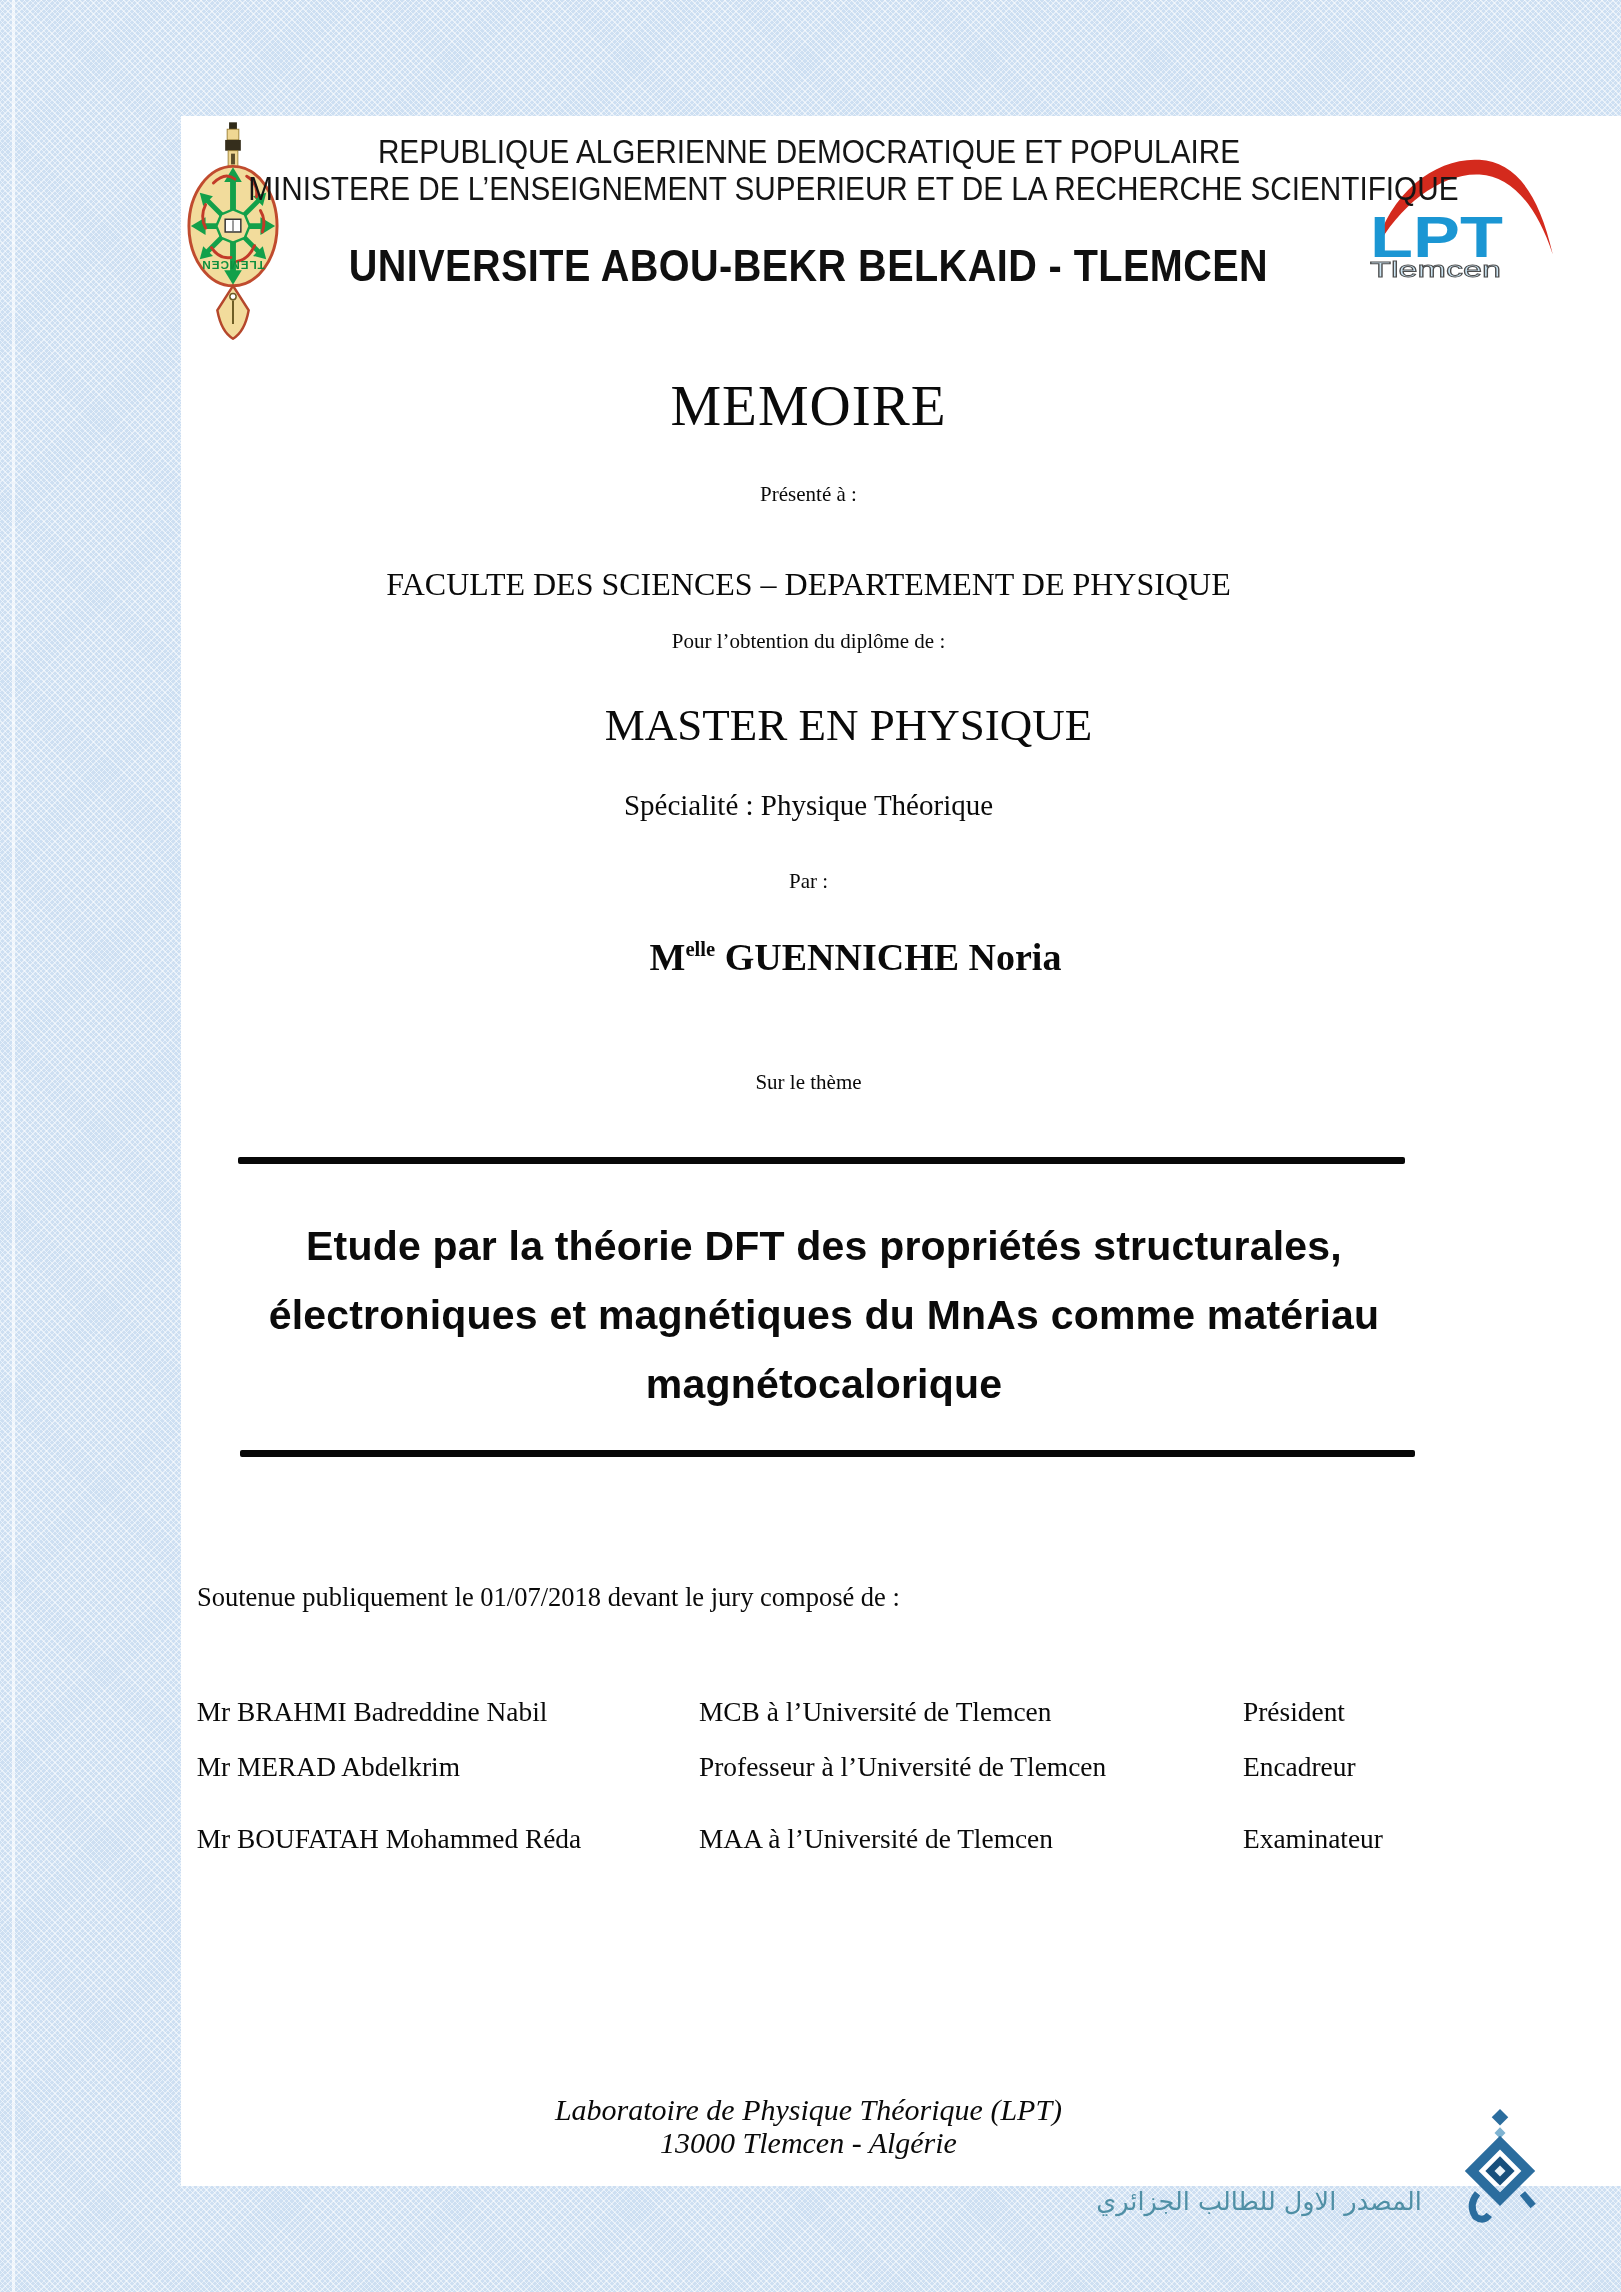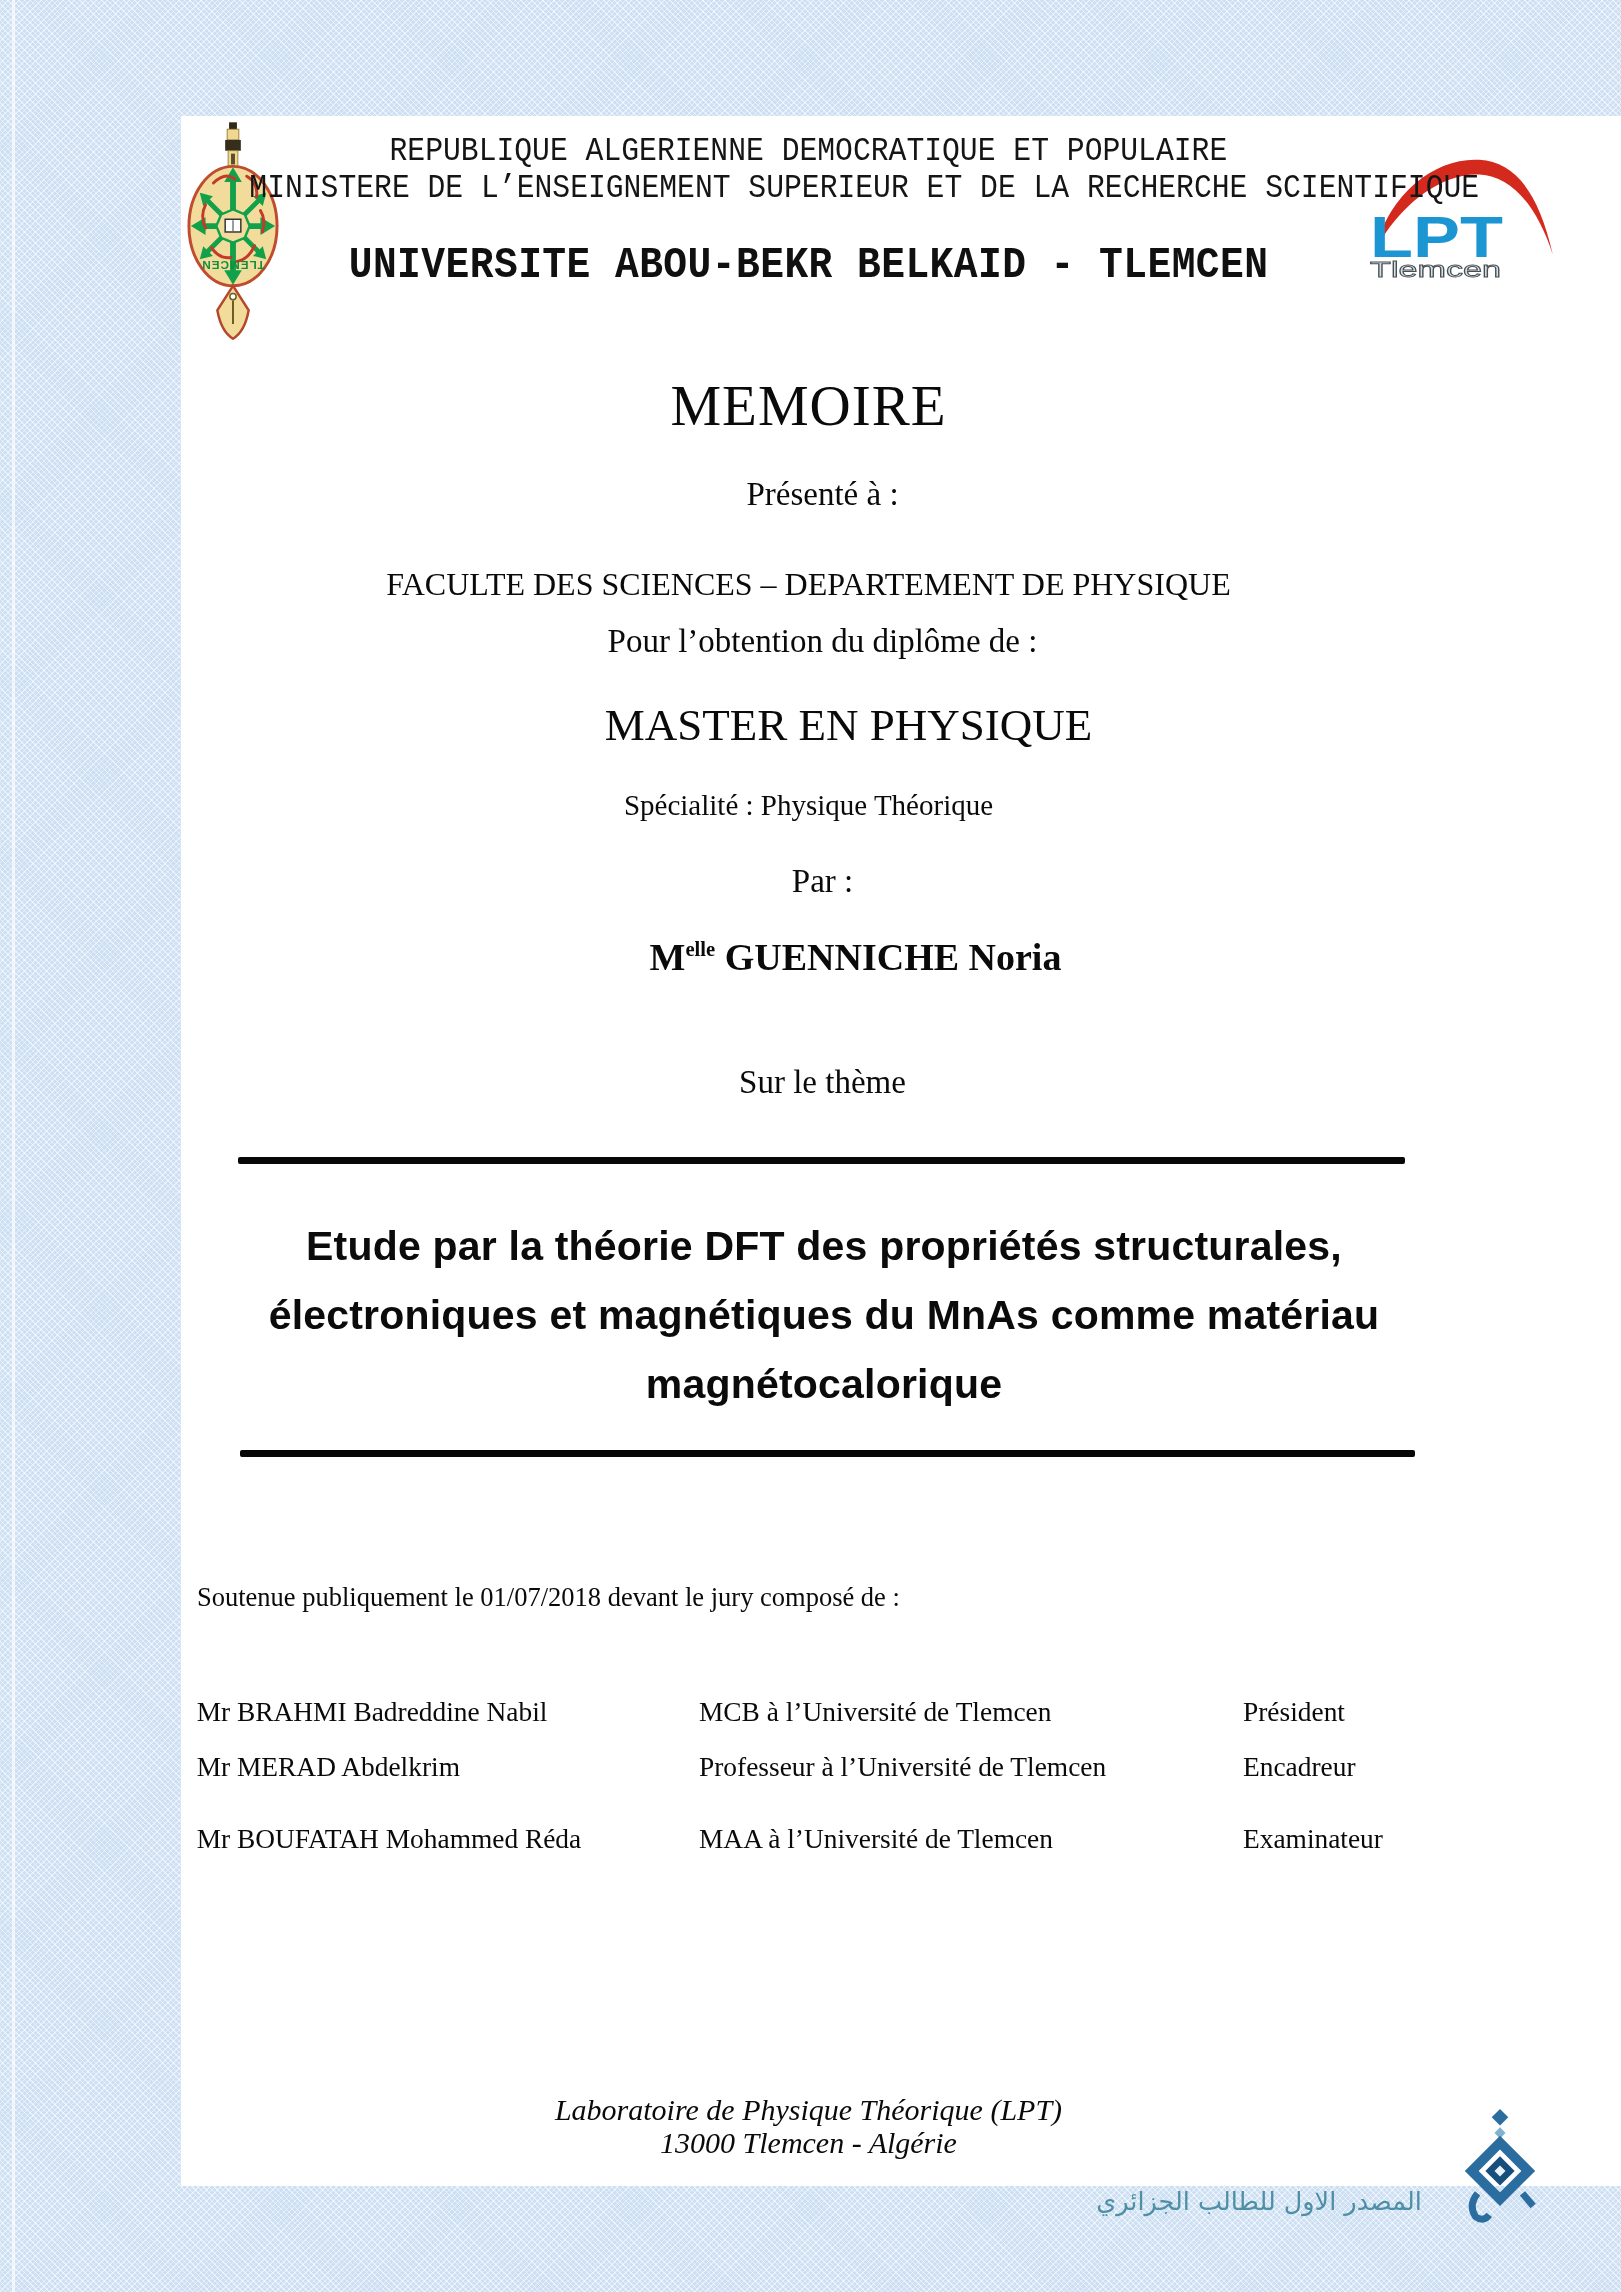--- a/index.html
+++ b/index.html
@@ -6,27 +6,27 @@
   .canvas{position:relative;width:1621px;height:2293px;overflow:hidden;
           font-family:"Liberation Serif","DejaVu Serif",serif;color:#0a0a0a;}
   .bg{position:absolute;inset:0;background-color:#cddff2;
       background-image:
         repeating-linear-gradient(45deg, rgba(255,255,255,.55) 0px, rgba(255,255,255,.55) 1px, rgba(255,255,255,0) 1px, rgba(255,255,255,0) 3.9px),
         repeating-linear-gradient(-45deg, rgba(255,255,255,.50) 0px, rgba(255,255,255,.50) 1px, rgba(255,255,255,0) 1px, rgba(255,255,255,0) 3.9px);}
   .bg-stripe{position:absolute;left:11.8px;top:0;width:2.9px;height:2293px;background:rgba(255,255,255,.65);}
   .page{position:absolute;left:181px;top:116px;width:1440px;height:2070px;background:#ffffff;}
   .abs{position:absolute;}
   .cblock{position:absolute;left:181px;width:1255px;text-align:center;}
-  .sans{font-family:Liberation Mono, monospace;}
+  .sans{font-family:Liberation Sans, sans-serif;}
   .cond{display:inline-block;transform:scaleX(.90);transform-origin:center;white-space:nowrap;}
   .cond2{display:inline-block;transform:scaleX(.88);transform-origin:center;white-space:nowrap;}
   .hdr{font-size:33px;line-height:37px;color:#151515;}
   .univ{font-size:45px;line-height:53px;font-weight:bold;color:#101010;letter-spacing:0.5px;}
   .memoire{font-size:57px;line-height:65px;letter-spacing:1px;}
-  .t28{font-size:33px;line-height:33px;padding-left:14px;}
+  .t28{font-size:21px;line-height:33px;}
   .faculte{font-size:32px;line-height:41px;}
   .master{font-size:45px;line-height:55px;}
   .spec{font-size:29px;line-height:35px;}
   .author{font-size:38px;line-height:47px;font-weight:bold;margin-left:47px;}
   .author sup{font-size:20.6px;line-height:0;vertical-align:super;}
   .rule{position:absolute;height:6.9px;background:#070707;border-radius:2px;}
   .btitle{position:absolute;left:238px;width:1172px;text-align:center;
           font-family:"Liberation Sans","DejaVu Sans",sans-serif;font-weight:bold;
           font-size:41px;line-height:69px;color:#0b0b0b;letter-spacing:0.2px;}
   .jury-row{position:absolute;left:181px;width:1372px;height:35px;font-size:27.4px;line-height:33px;}

